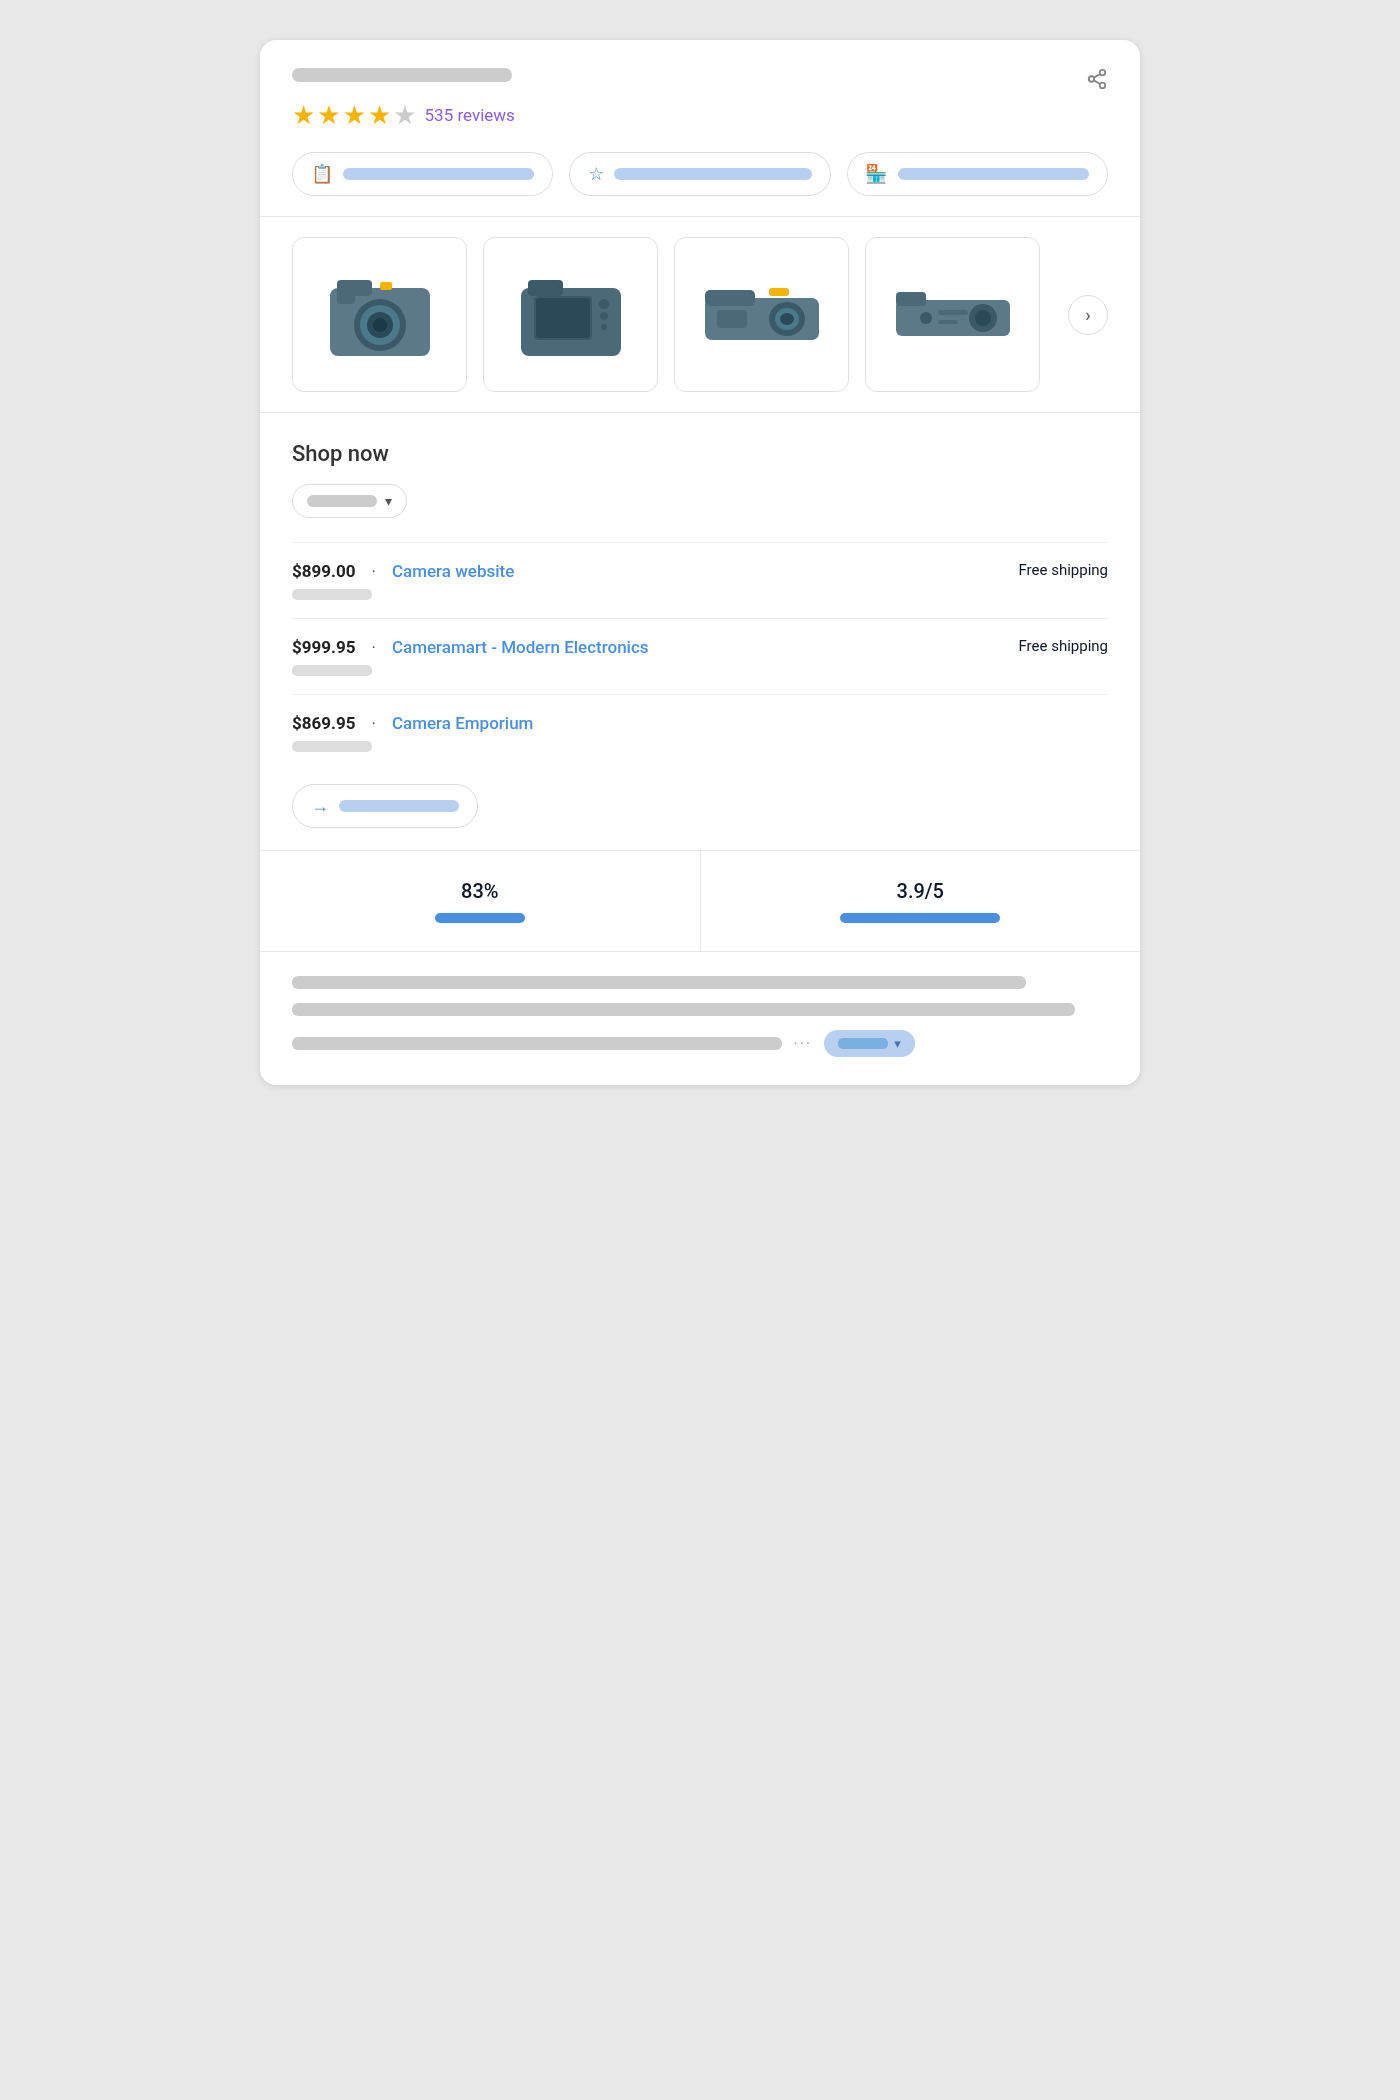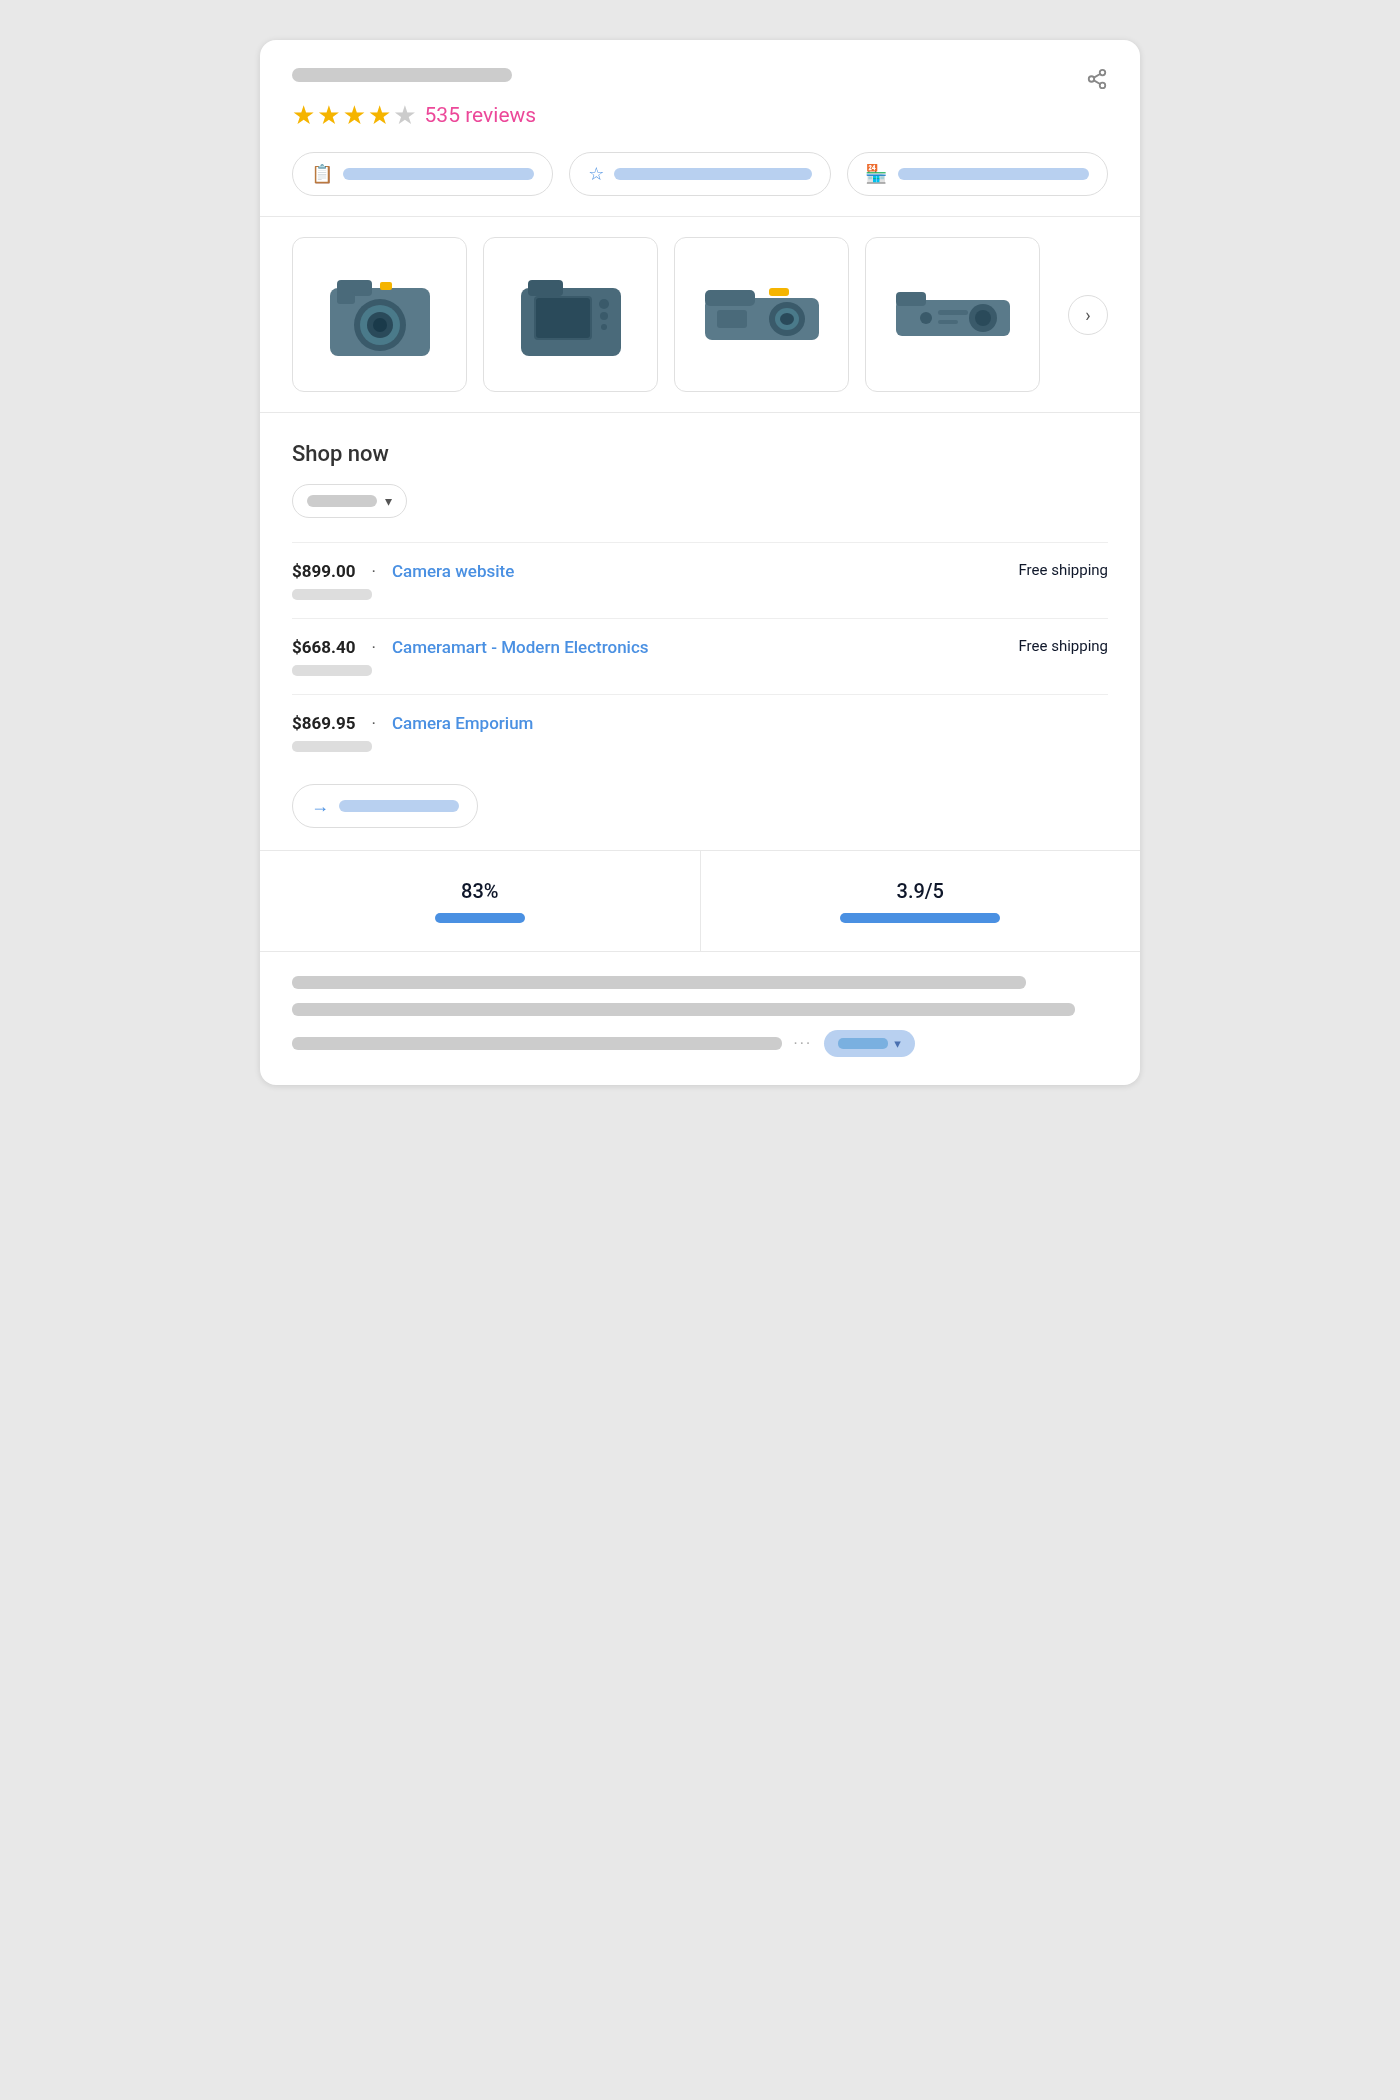--- a/index.html
+++ b/index.html
@@ -43,22 +43,22 @@
       gap: 2px;
     }
     .star {
       font-size: 26px;
       color: #f5b400;
     }
     .star.empty {
       color: #ccc;
     }
     .review-count {
-      font-size: 21px;
-      color: #ec4899;
+      font-size: 17px;
+      color: #8b5cf6;
     }
     .action-buttons {
       display: flex;
       gap: 16px;
     }
     .action-btn {
       display: flex;
       align-items: center;
       gap: 10px;
       border: 1.5px solid #ddd;
@@ -420,21 +420,21 @@
         </div>
         <span class="listing-shipping">Free shipping</span>
       </div>
       <div class="listing-sub"></div>
     </div>
 
     
     <div class="shop-listing">
       <div class="listing-main-row">
         <div class="listing-left">
-          <span class="listing-price">$668.40</span>
+          <span class="listing-price">$999.95</span>
           <span class="listing-dot">·</span>
           <span class="listing-seller">Cameramart - Modern Electronics</span>
         </div>
         <span class="listing-shipping">Free shipping</span>
       </div>
       <div class="listing-sub"></div>
     </div>
 
     
     <div class="shop-listing">

